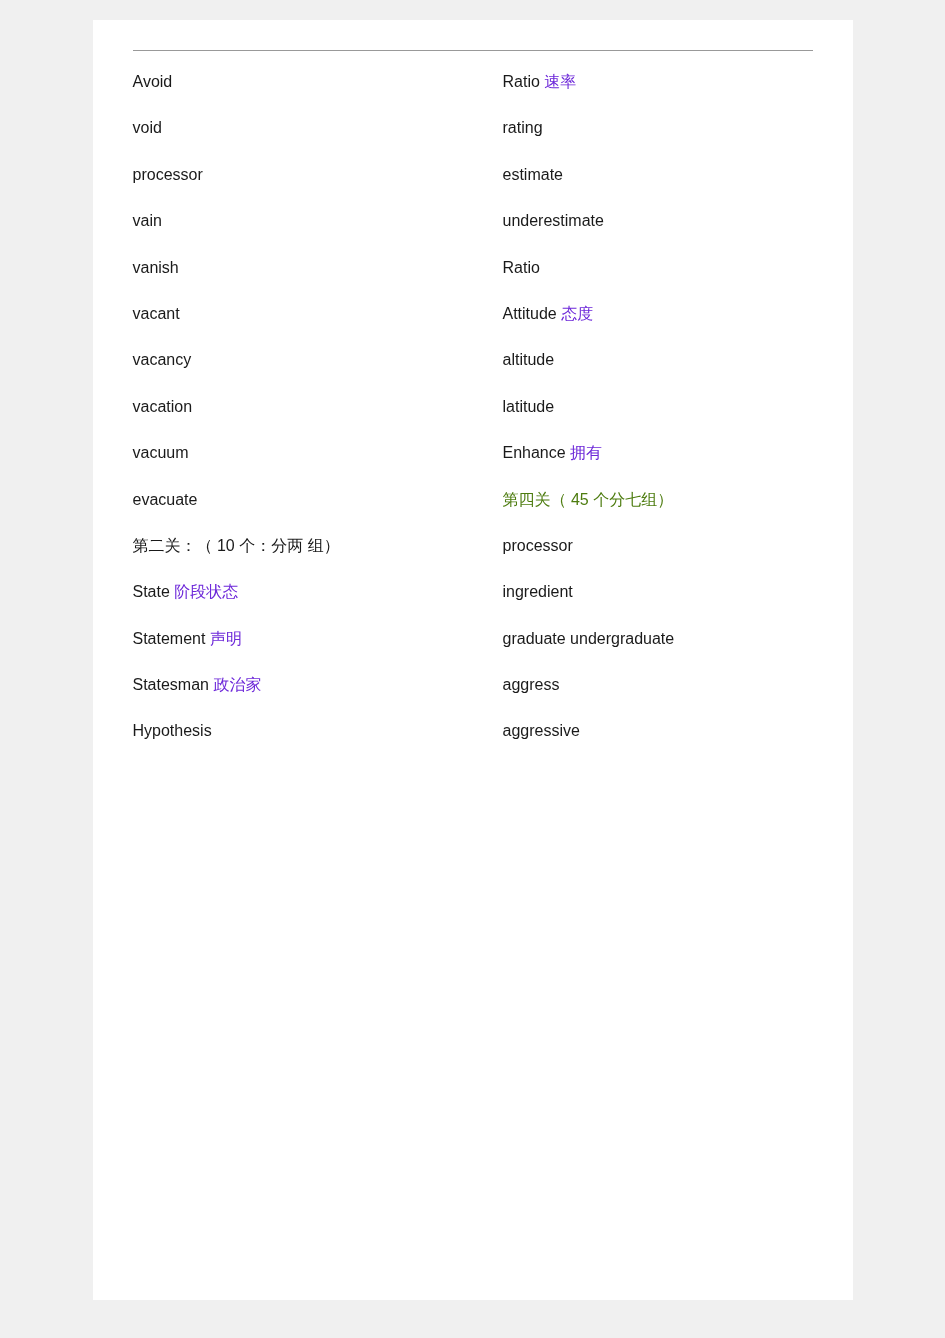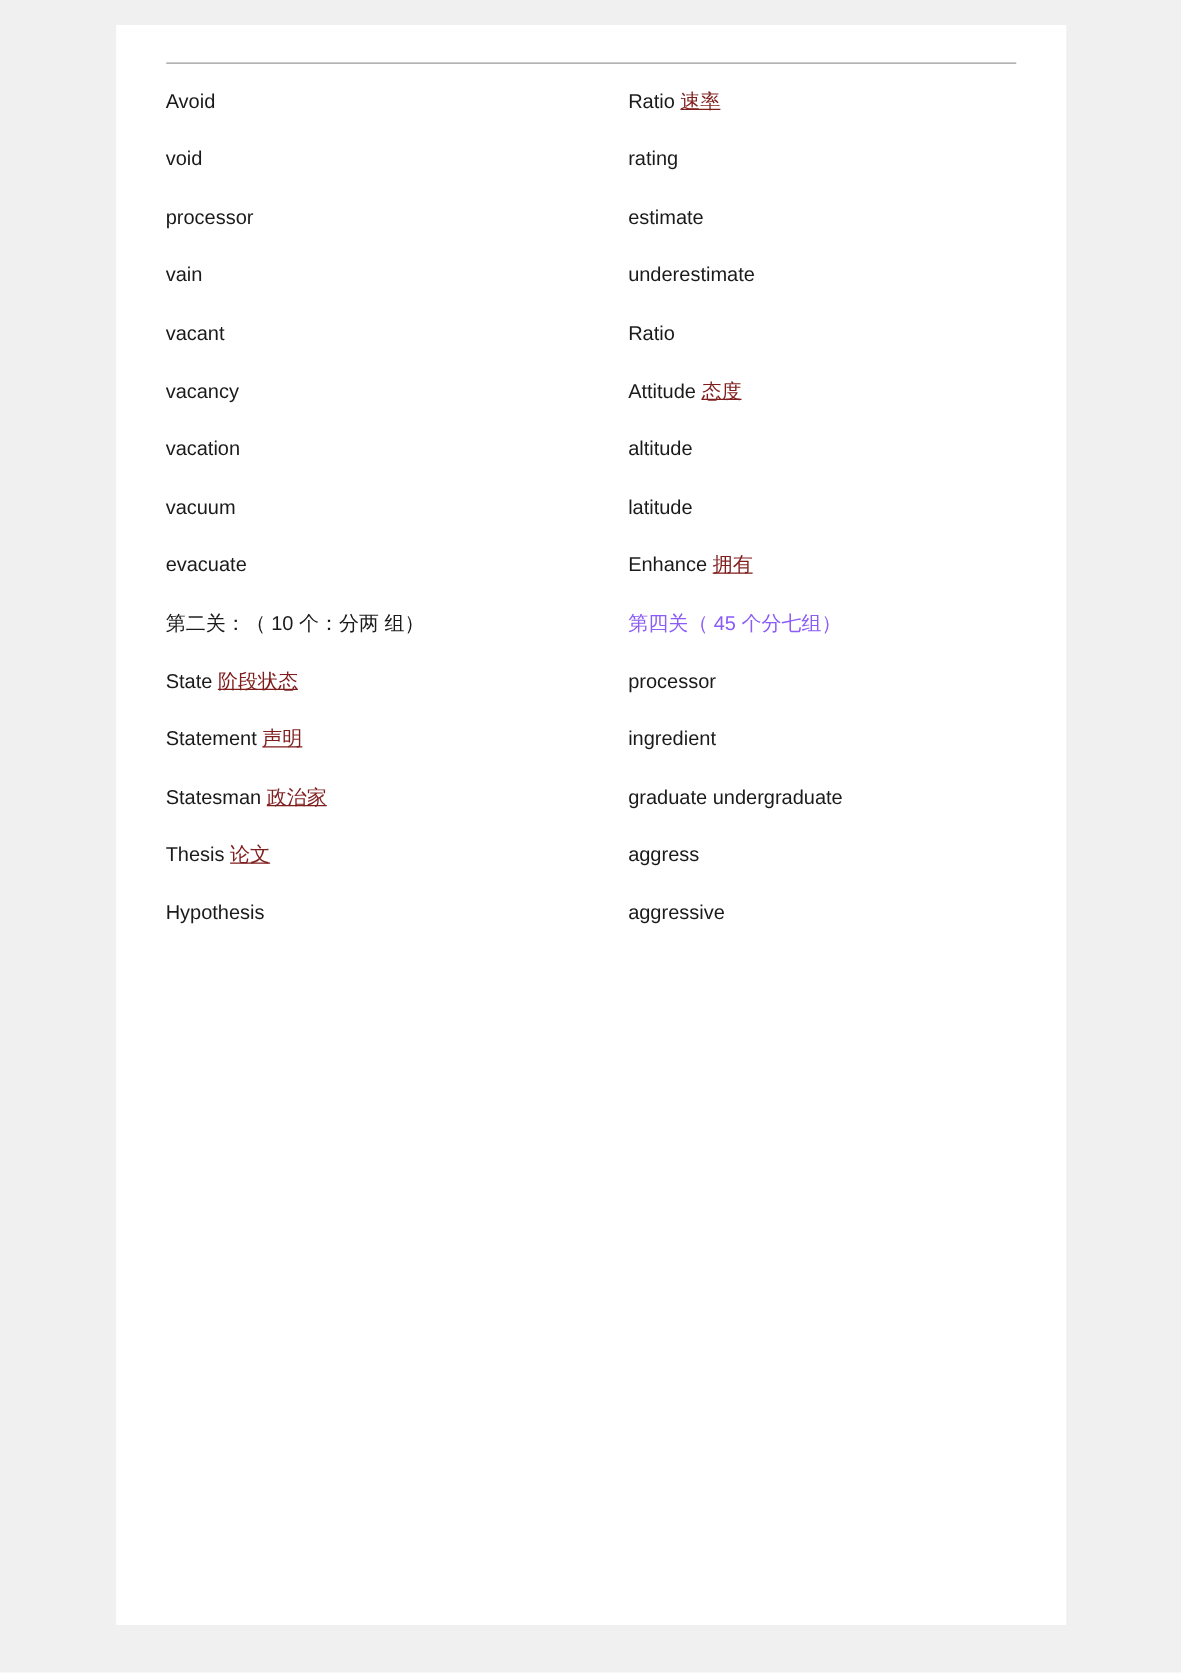--- a/index.html
+++ b/index.html
@@ -48,50 +48,49 @@
       color: #1a1a1a;
       line-height: 1.4;
       margin-bottom: 24px;
     }
 
     .word-item .english {
       color: #1a1a1a;
     }
 
     .word-item .chinese {
-      color: #7f1d1d;
-      text-decoration: underline;
+      color: #6d28d9;
     }
 
     .word-item .chinese-blue {
-      color: #8b5cf6;
+      color: #4d7c0f;
       text-align: center;
     }
   </style>
 </head>
 <body>
 
 <div class="page-container">
   <hr class="top-divider">
   <div class="content-grid">
     <div class="left-col" id="left-col">
     <div class="word-item"><span class="english">Avoid</span></div>
         <div class="word-item"><span class="english">void</span></div>
         <div class="word-item"><span class="english">processor</span></div>
         <div class="word-item"><span class="english">vain</span></div>
+        <div class="word-item"><span class="english">vanish</span></div>
         <div class="word-item"><span class="english">vacant</span></div>
         <div class="word-item"><span class="english">vacancy</span></div>
         <div class="word-item"><span class="english">vacation</span></div>
         <div class="word-item"><span class="english">vacuum</span></div>
         <div class="word-item"><span class="english">evacuate</span></div>
         <div class="word-item"><span class="chinese-red">第二关：（ 10 个：分两 组）</span></div>
         <div class="word-item"><span class="english">State </span><span class="chinese">阶段状态</span></div>
         <div class="word-item"><span class="english">Statement </span><span class="chinese">声明</span></div>
         <div class="word-item"><span class="english">Statesman </span><span class="chinese">政治家</span></div>
-        <div class="word-item"><span class="english">Thesis </span><span class="chinese">论文</span></div>
         <div class="word-item"><span class="english">Hypothesis</span></div>
       </div>
     <div class="right-col" id="right-col">
     <div class="word-item"><span class="english">Ratio </span><span class="chinese">速率</span></div>
         <div class="word-item"><span class="english">rating</span></div>
         <div class="word-item"><span class="english">estimate</span></div>
         <div class="word-item"><span class="english">underestimate</span></div>
         <div class="word-item"><span class="english">Ratio</span></div>
         <div class="word-item"><span class="english">Attitude </span><span class="chinese">态度</span></div>
         <div class="word-item"><span class="english">altitude</span></div>

